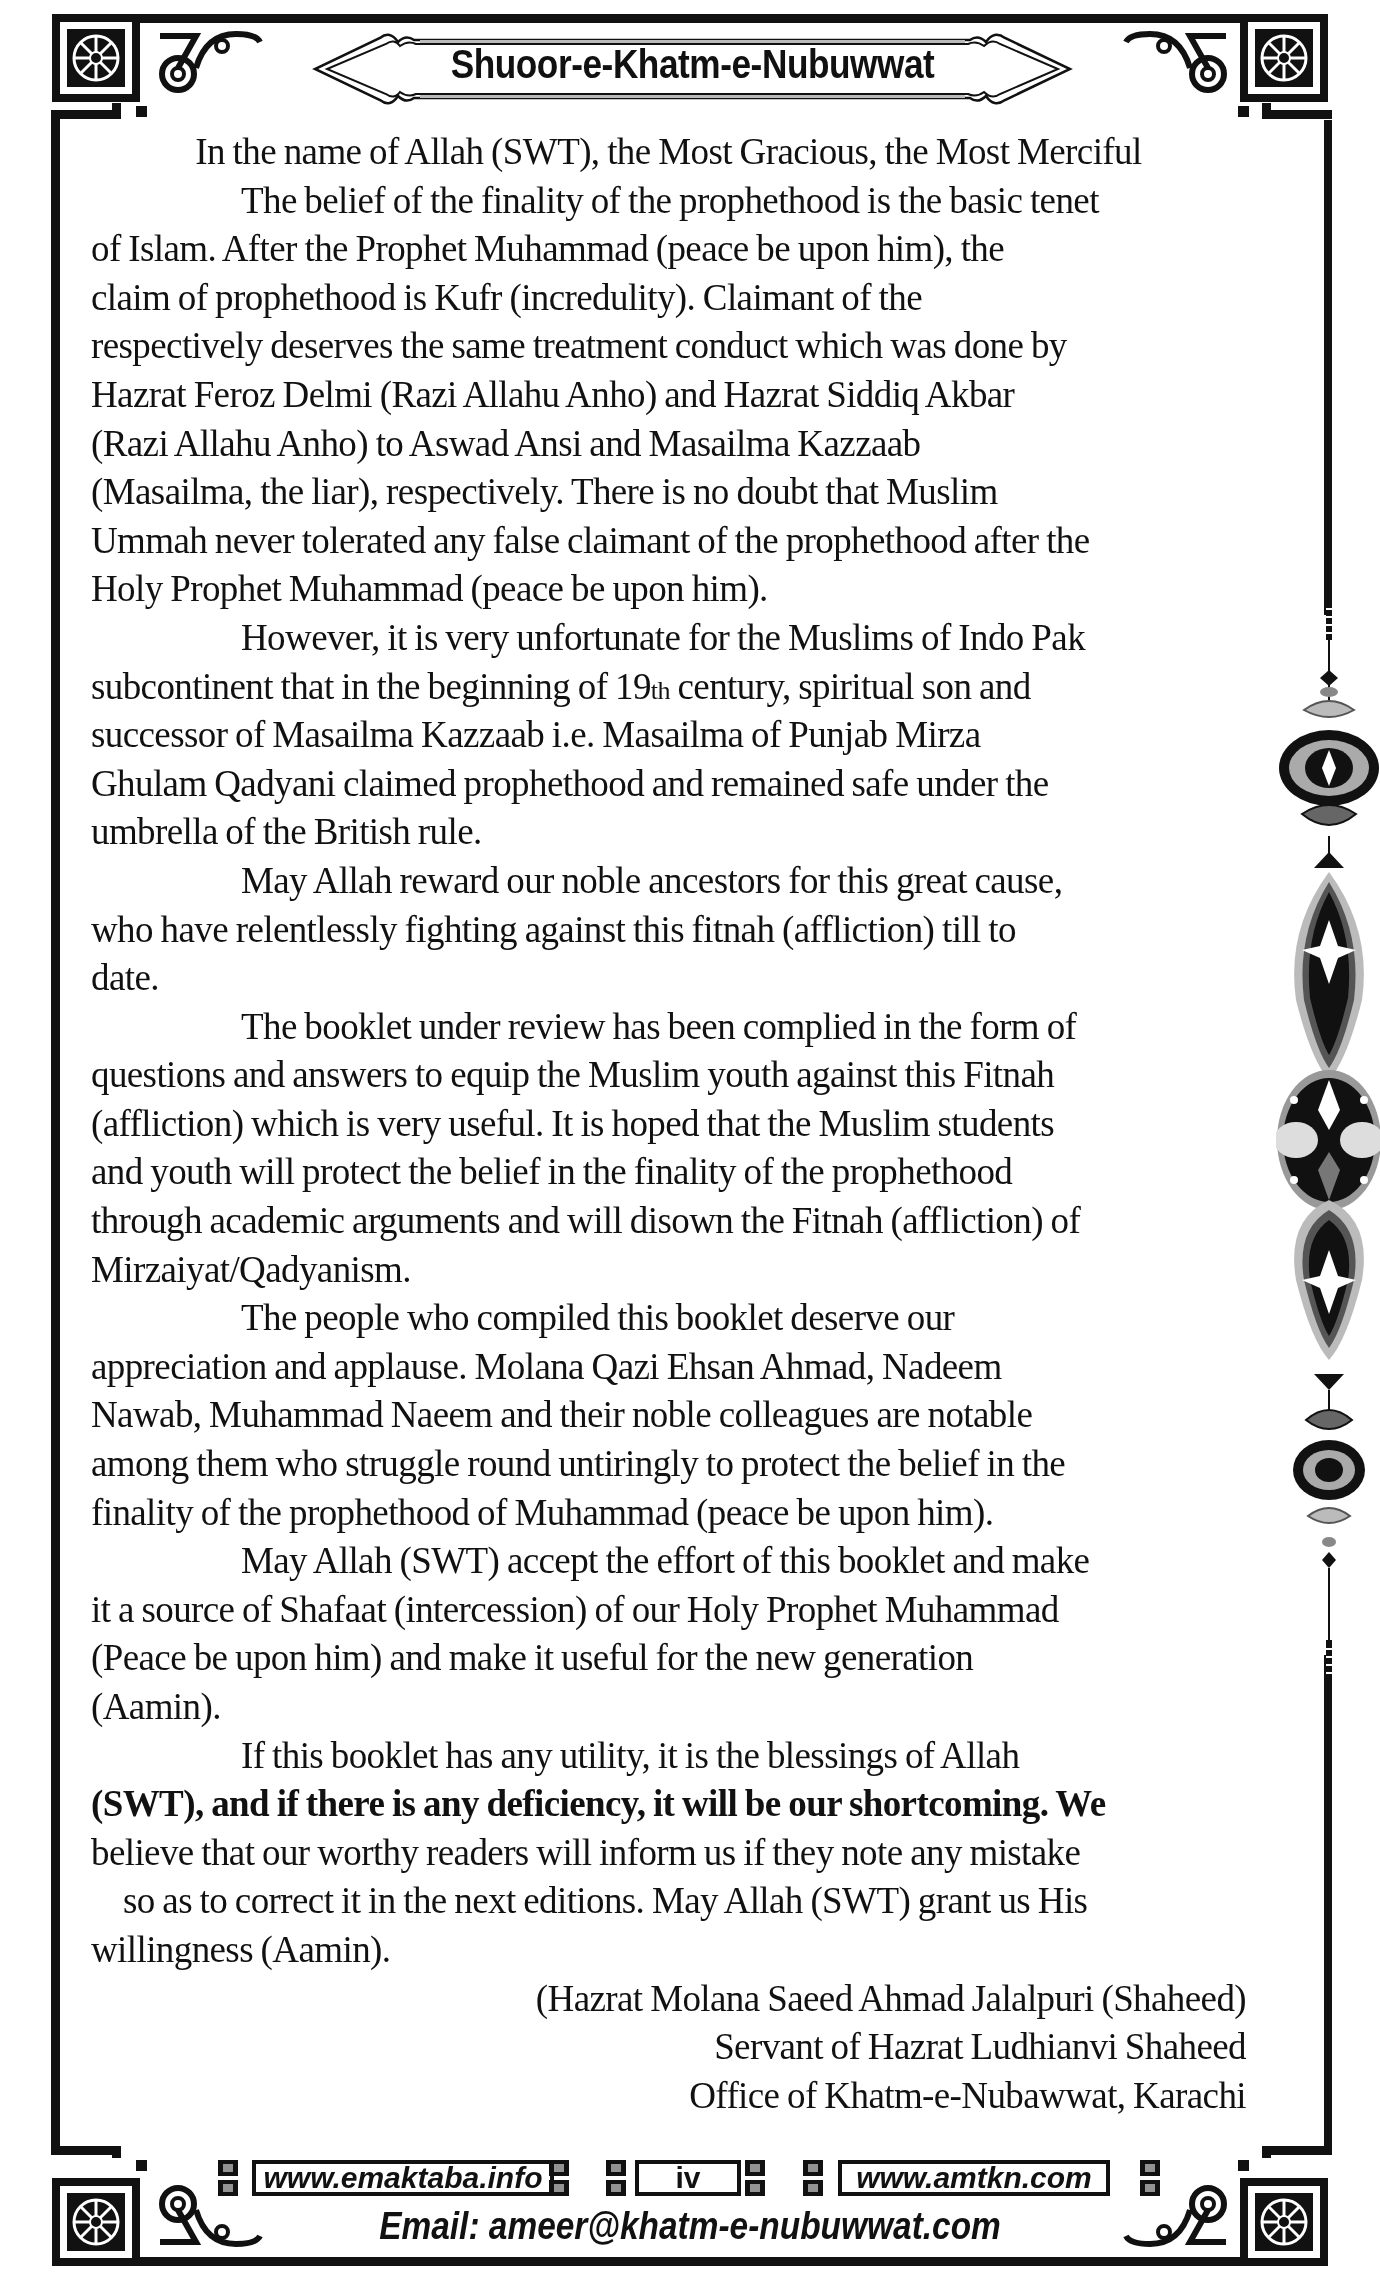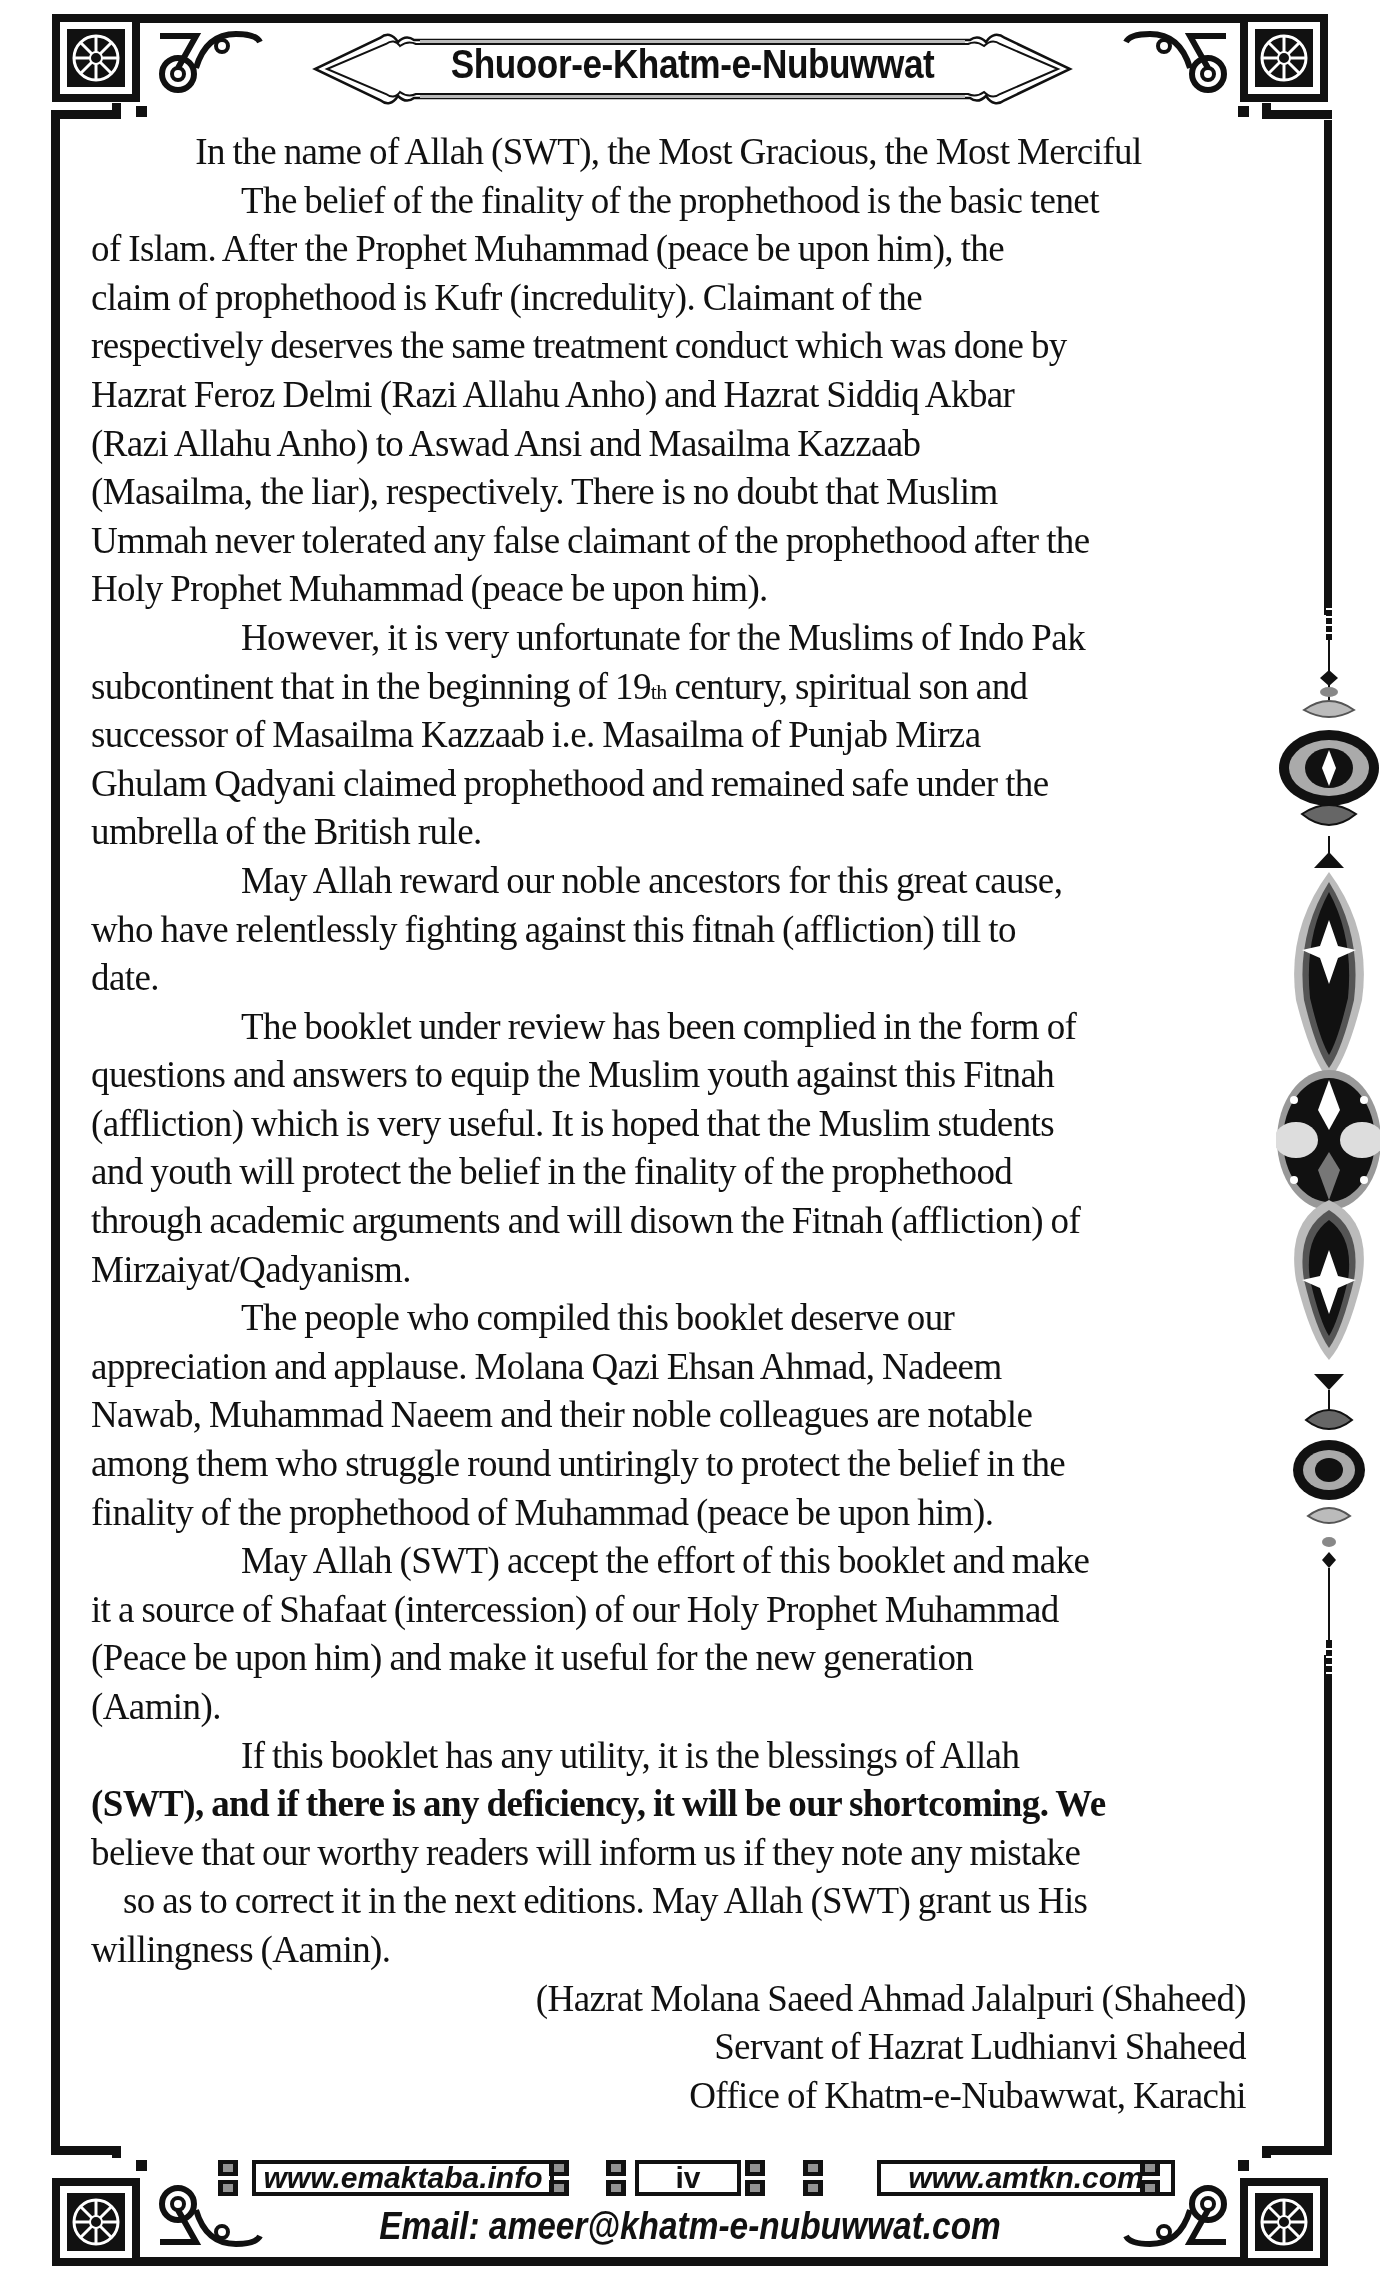--- a/index.html
+++ b/index.html
@@ -30,21 +30,21 @@
   .title-box { left:310px; top:32px; width:765px; height:74px; }
   .title-text { position:absolute; left:0; right:0; top:10px; text-align:center; font-family:"Liberation Sans", sans-serif; font-weight:bold; font-size:40px; letter-spacing:-0.5px; transform:scaleX(0.88); transform-origin:center; color:#111; }
 
   
   .text-area { left:91px; top:128px; width:1155px; }
   .line { height:48.6px; line-height:48.6px; font-size:37px; white-space:nowrap; text-align:justify; text-align-last:justify; letter-spacing:-0.6px; word-spacing:-1px; }
   .line.last { text-align-last:left; }
   .line.indent { padding-left:150px; }
   .line.center { text-align:left; text-align-last:center; padding-left:0; }
   .line.right { text-align:right; text-align-last:right; }
-  .sup-th { font-size:22px; }
+  .sup-th { font-size:26px; }
 
   
   .ornament { left:1276px; top:600px; width:104px; height:1080px; }
 
   
   .f-box { top:2160px; height:36px; border:4px solid #111; box-sizing:border-box; background:#fff; font-family:"Liberation Sans", sans-serif; font-weight:bold; font-style:italic; font-size:30px; line-height:28px; text-align:center; color:#111; }
   .f-box.page { font-style:normal; }
   .f-sq { top:2160px; width:20px; height:36px; display:flex; flex-direction:column; justify-content:space-between; }
   .f-sq span { display:block; width:20px; height:16px; background:#111; position:relative; }
   .f-sq span::after { content:""; position:absolute; left:5px; top:4px; width:10px; height:8px; background:#fff; opacity:.55; }
@@ -294,19 +294,19 @@
 <div class="abs f-box page" style="left:635px;width:106px;">iv</div>
 <div class="abs f-sq" style="left:745px;">
     <span></span>
     <span></span>
   </div>
 
 <div class="abs f-sq" style="left:803px;">
     <span></span>
     <span></span>
   </div>
-<a class="abs f-box" style="left:877px;width:298px;">www.amtkn.com</a>
+<a class="abs f-box" style="left:838px;width:272px;">www.amtkn.com</a>
 <div class="abs f-sq" style="left:1140px;">
     <span></span>
     <span></span>
   </div>
 
 <div class="abs email">Email: ameer@khatm-e-nubuwwat.com</div>
 
 </body></html>

